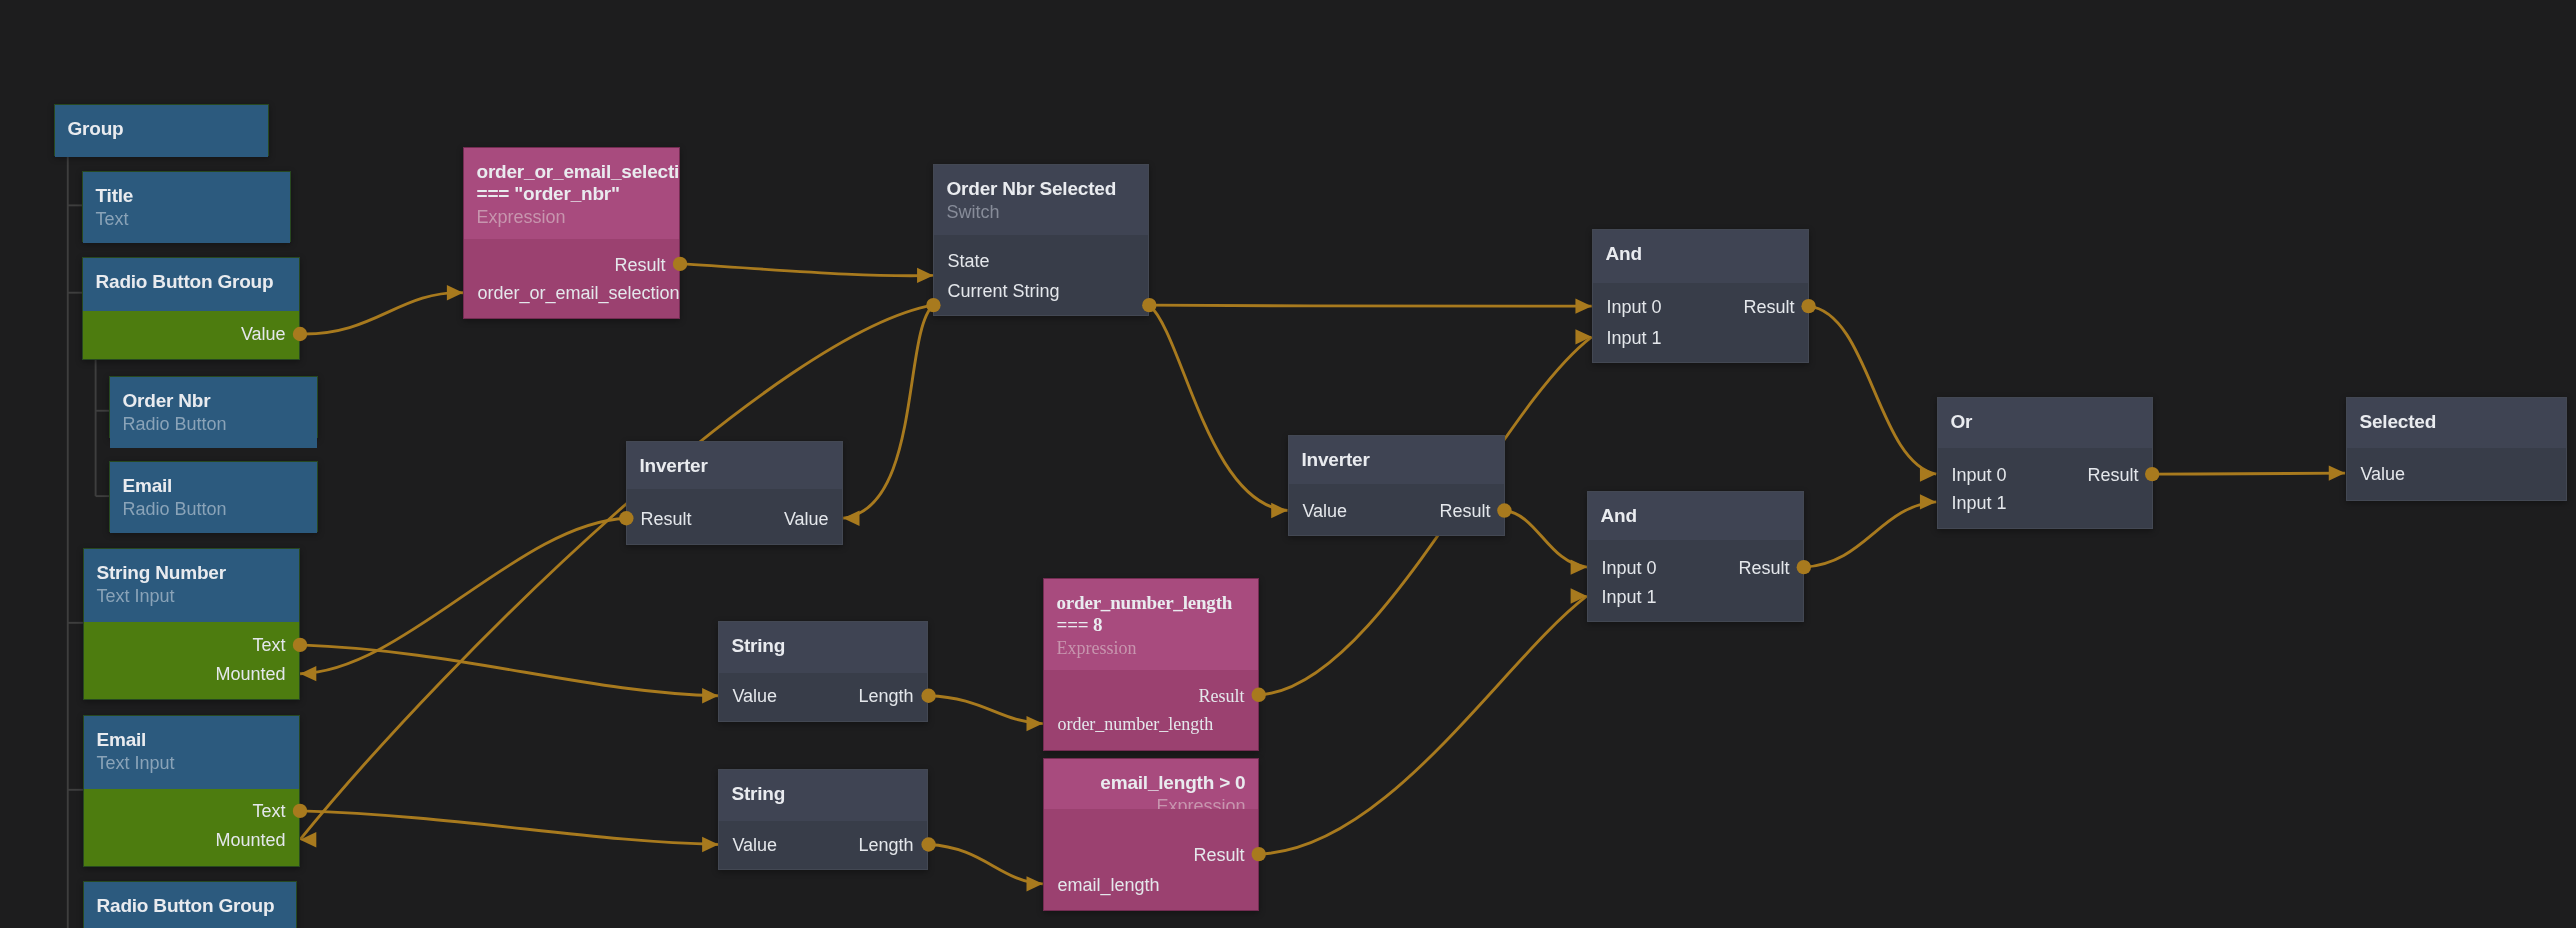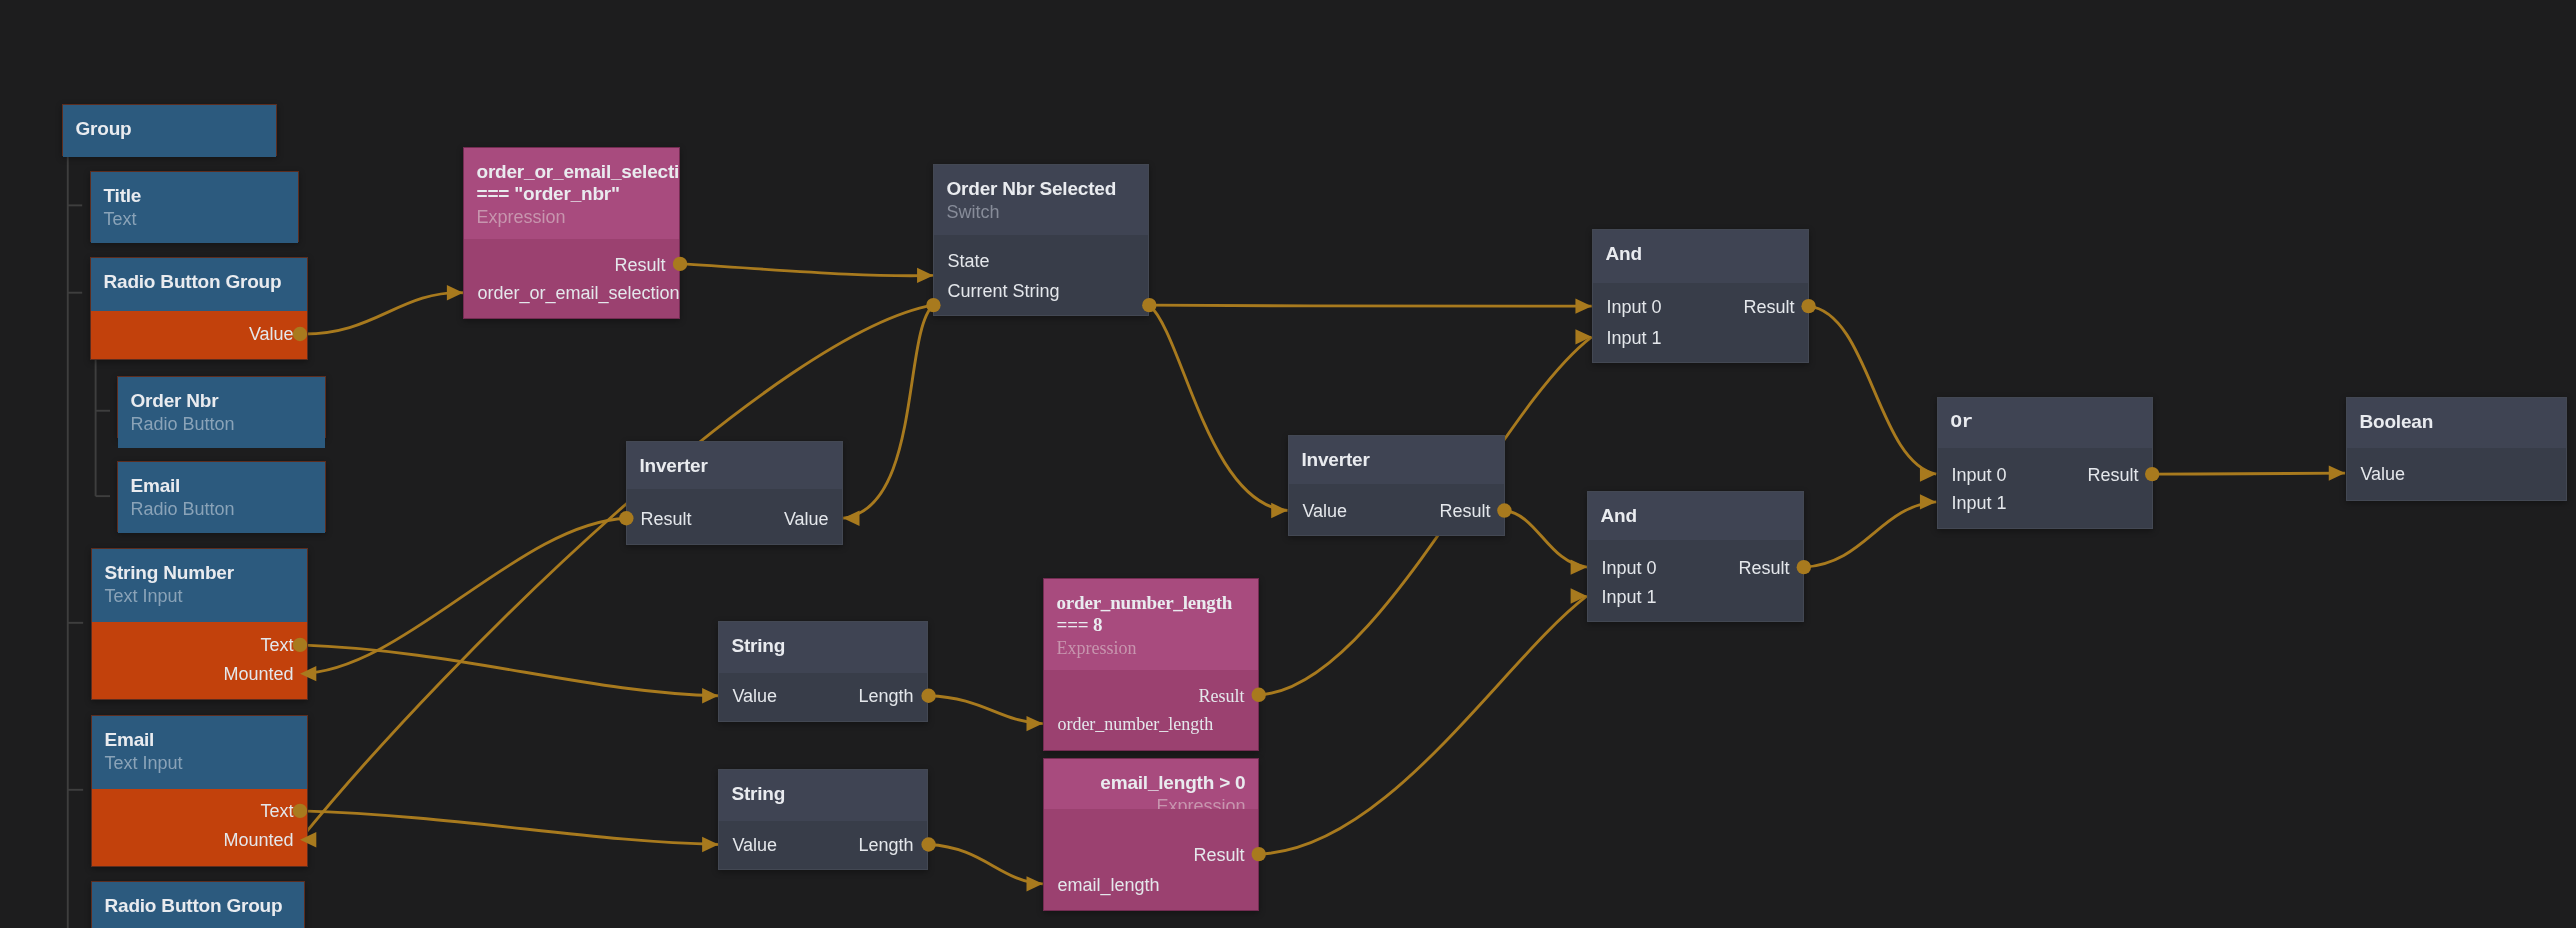--- a/index.html
+++ b/index.html
@@ -27,21 +27,21 @@
     overflow:hidden;
   }
   .node .title-line{
     font-size:19px;font-weight:600;line-height:22px;
     color:#e9ebef;white-space:nowrap;letter-spacing:-0.2px;
   }
   .node .subtitle{
     font-size:18px;font-weight:400;line-height:22px;margin-top:1px;
     white-space:nowrap;
   }
-  .node.blue{background:#c2410c;border:1px solid rgba(9,30,48,0.55);margin-left:8px;}
+  .node.blue{background:#4d7c0f;border:1px solid rgba(9,30,48,0.55);}
   .node.blue .header{background:#2c5a7e;}
   .node.blue .subtitle{color:#8aa3b8;}
   .node.gray{background:#383d49;border:1px solid rgba(255,255,255,0.06);}
   .node.gray .header{background:#3f4453;}
   .node.gray .subtitle{color:#878c99;}
   .node.pink{background:#9b4170;border:1px solid rgba(40,5,25,0.35);}
   .node.pink .header{background:#a84b7e;}
   .node.pink .subtitle{color:#c795ae;}
   .row{
     position:absolute;left:0;width:100%;height:23px;
@@ -282,33 +282,33 @@
       </div>
       <div class="row" style="top: 65px;">
         <span class="lbl-left">Input 0</span>
         <span class="lbl-right">Result</span>
       </div>
       <div class="row" style="top: 94px;">
         <span class="lbl-left">Input 1</span>
       </div>
     </div>
     <div class="node gray" style="left: 1937px; top: 397px; width: 216px; height: 132px;">
-      <div class="header" style="height: 50px; font-family: Liberation Mono, monospace;">
+      <div class="header" style="height: 50px;">
         <div class="title-line">Or</div>
       </div>
       <div class="row" style="top: 66px;">
         <span class="lbl-left">Input 0</span>
         <span class="lbl-right">Result</span>
       </div>
       <div class="row" style="top: 94px;">
         <span class="lbl-left">Input 1</span>
       </div>
     </div>
     <div class="node gray" style="left: 2346px; top: 397px; width: 221px; height: 104px;">
       <div class="header" style="height: 50px;">
-        <div class="title-line">Boolean</div>
+        <div class="title-line">Selected</div>
       </div>
       <div class="row" style="top: 65px;">
         <span class="lbl-left">Value</span>
       </div>
     </div>
   </div>
 
 
 </body></html>

